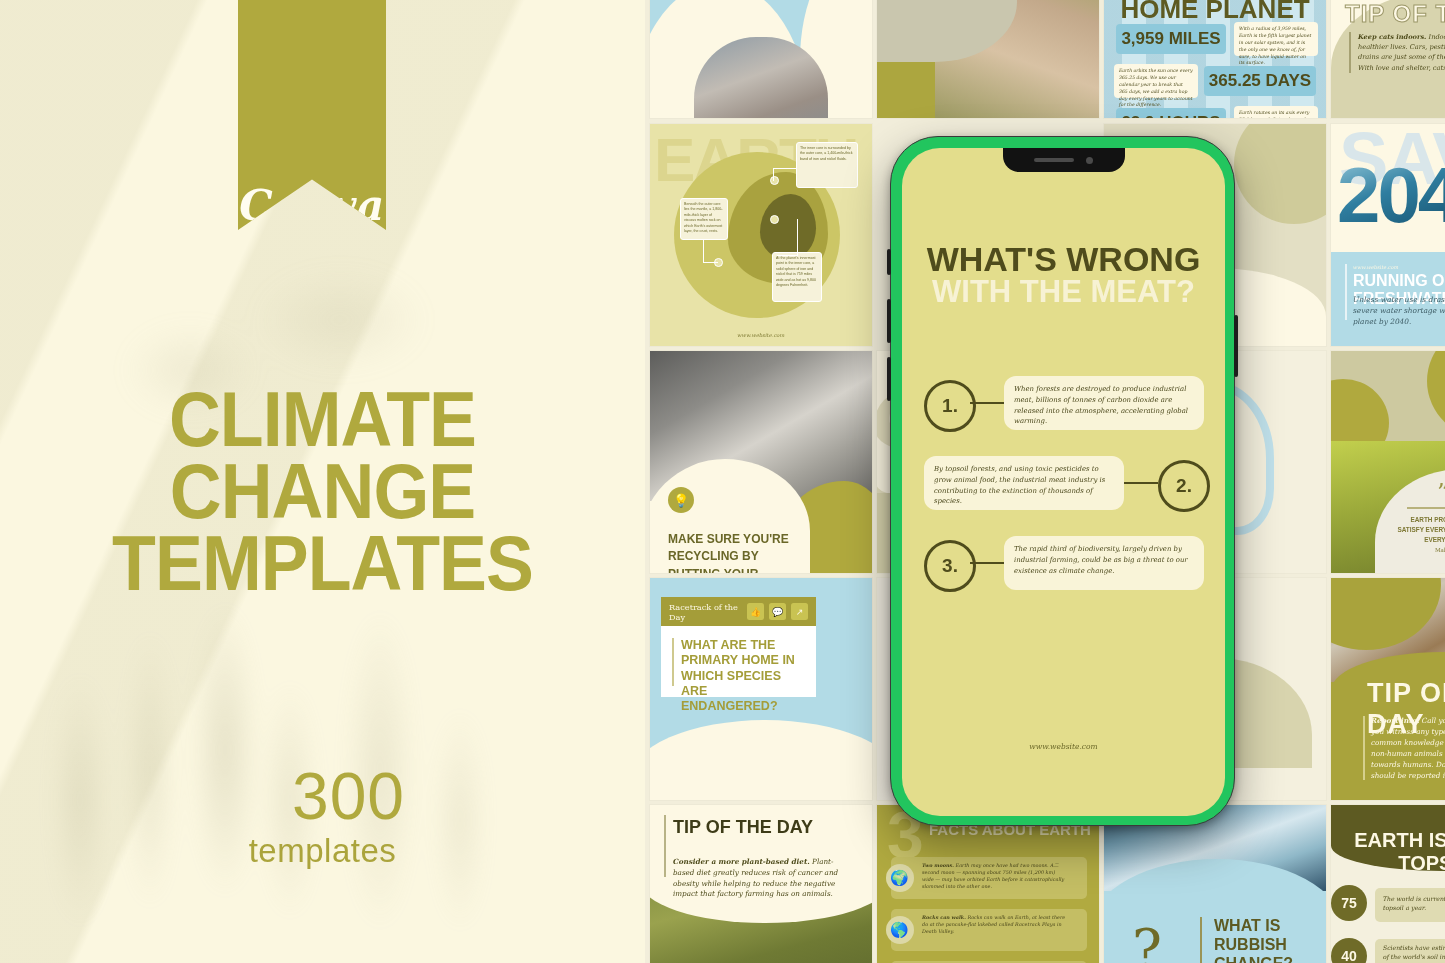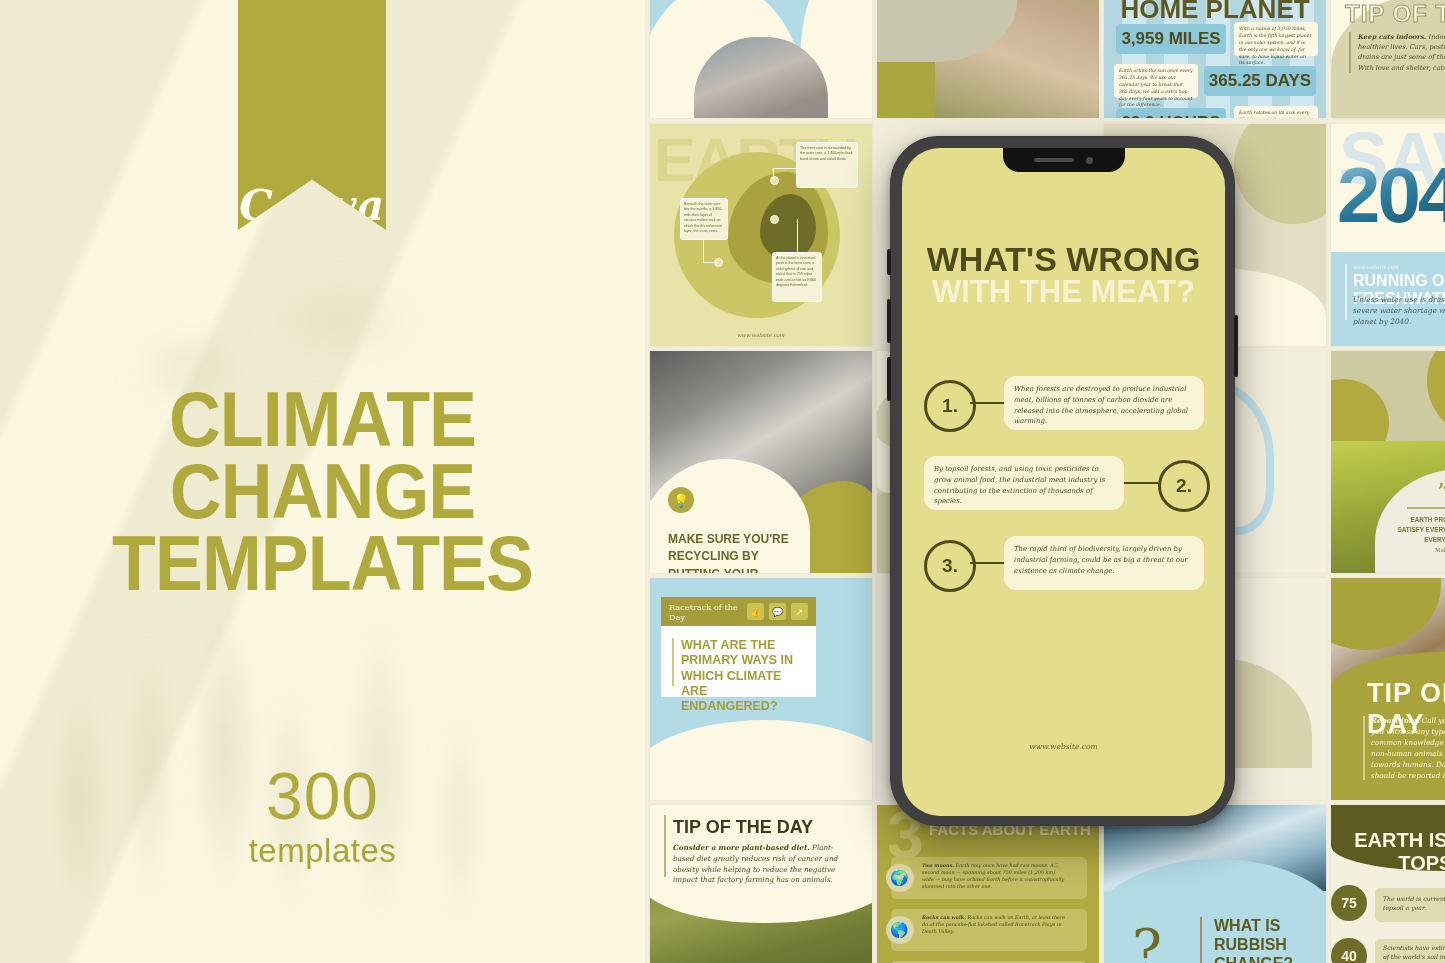--- a/index.html
+++ b/index.html
@@ -60,21 +60,21 @@
     letter-spacing:-1px;
     transform:scaleX(.92);transform-origin:center;
   }
   .headline .l2{display:block;}
   .subhead{
     position:absolute;left:0;top:605px;width:645px;text-align:center;
     color:#aba43c;font-size:27px;letter-spacing:4.5px;font-weight:400;
   }
   .count-num{
     position:absolute;left:0;top:758px;width:645px;text-align:center;
-    color:#b0a93e;font-size:66px;font-weight:400;letter-spacing:1px;
+    color:#b0a93e;font-size:66px;font-weight:400;letter-spacing:1px;padding-left:26px;
   }
   .count-label{
     position:absolute;left:0;top:832px;width:645px;text-align:center;
     color:#aba43c;font-size:33px;font-weight:400;letter-spacing:.5px;
   }
 
   
   .grid{position:absolute;left:645px;top:0;width:800px;height:963px;background:#f2eedb;}
   .tile{position:absolute;overflow:hidden;background:#fdf8e4;box-shadow:0 0 0 1px rgba(0,0,0,.02);}
 
@@ -147,21 +147,21 @@
   #t7 .card .q{position:absolute;left:20px;top:12px;width:122px;border-left:0;color:#a49d39;font-size:12.5px;line-height:1.22;}
   #t7 .card .rule{position:absolute;left:11px;top:12px;width:2px;height:48px;background:#cfc98f;}
 
   
   #t8{left:5px;top:805px;width:222px;height:222px;background:#fdf8e4;}
   #t8 .wheat{position:absolute;left:0;top:56px;width:222px;height:166px;
     background:linear-gradient(165deg,#7d8a3e 0%,#9aa24e 28%,#6f7a34 55%,#55602a 100%);}
   #t8 .wv{position:absolute;left:-10px;top:48px;width:250px;height:70px;background:#fdf8e4;border-radius:0 0 50% 50%/0 0 60% 60%;}
   #t8 h4{position:absolute;left:23px;top:12px;margin:0;color:#3e3c18;font-size:18px;}
   #t8 .rule{position:absolute;left:14px;top:10px;width:2px;height:62px;background:#b8b386;}
-  #t8 .body{position:absolute;left:23px;top:38px;width:170px;color:#4f4c1c;font-size:7.2px;line-height:1.5;}
+  #t8 .body{position:absolute;left:23px;top:52px;width:170px;color:#4f4c1c;font-size:7.2px;line-height:1.5;}
   
   #t10{left:232px;top:351px;width:222px;height:222px;background:#fdf8e4;}
   #t10 .s{position:absolute;left:-20px;top:10px;color:#e5e0c0;font-size:150px;font-family:"DejaVu Serif",serif;font-style:italic;}
   #t10 .b{position:absolute;left:0;bottom:0;width:222px;height:80px;background:#d8d4ae;}
   
   #t11{left:232px;top:578px;width:222px;height:222px;background:#f0ece0;}
   #t11 .rm{position:absolute;left:20px;top:30px;width:182px;height:160px;
     background:linear-gradient(160deg,#efece4 0%,#d7d2c4 40%,#b9b2a0 70%,#e6e2d6 100%);}
   
   #t12{left:232px;top:805px;width:222px;height:222px;background:#b1aa40;}
@@ -239,21 +239,21 @@
   #t24 .hill{position:absolute;left:18px;top:80px;width:190px;height:110px;background:#d8d4ae;border-radius:50% 50% 0 0/70% 70% 0 0;}
   #t24 .rac{position:absolute;left:10px;top:150px;width:62px;height:50px;}
   #t24 .rac .body{position:absolute;left:0;top:10px;width:40px;height:34px;border-radius:50%;background:#4a5a33;}
   #t24 .rac .tail{position:absolute;left:30px;top:12px;width:36px;height:16px;border-radius:8px;
     background:repeating-linear-gradient(90deg,#4a5a33 0 6px,#e7e3cd 6px 11px);}
   #t24 .rac .head{position:absolute;left:-2px;top:2px;width:22px;height:20px;border-radius:50%;background:#4a5a33;}
 
   
   .phone{
     position:absolute;left:890px;top:136px;width:345px;height:690px;
-    background:#404040;border-radius:48px;
+    background:#22c55e;border-radius:48px;
     box-shadow:0 18px 46px rgba(0,0,0,.38), 0 3px 10px rgba(0,0,0,.30);
     border:1px solid #3a3a3a;
     box-sizing:border-box;
   }
   .phone .btn{position:absolute;background:#1d1d1d;border-radius:2px;}
   .phone .b1{left:-4px;top:112px;width:4px;height:26px;}
   .phone .b2{left:-4px;top:162px;width:4px;height:44px;}
   .phone .b3{left:-4px;top:220px;width:4px;height:44px;}
   .phone .b4{right:-4px;top:178px;width:4px;height:62px;}
   .screen{
@@ -408,21 +408,21 @@
     <div class="tile" id="t7">
       <div class="wave"></div>
       <div class="bar">
         <span class="lbl">Racetrack of the Day</span>
         <span class="ib">👍</span>
         <span class="ib">💬</span>
         <span class="ib">↗</span>
       </div>
       <div class="card">
         <div class="rule"></div>
-        <div class="q cond">WHAT ARE THE PRIMARY WAYS IN WHICH CLIMATE ARE ENDANGERED?</div>
+        <div class="q cond">WHAT ARE THE PRIMARY HOME IN WHICH SPECIES ARE ENDANGERED?</div>
       </div>
     </div>
 
     <div class="tile" id="t11">
       <div class="rm"></div>
     </div>
 
     <div class="tile" id="t24">
       <div class="hill"></div>
       <div class="rac">

